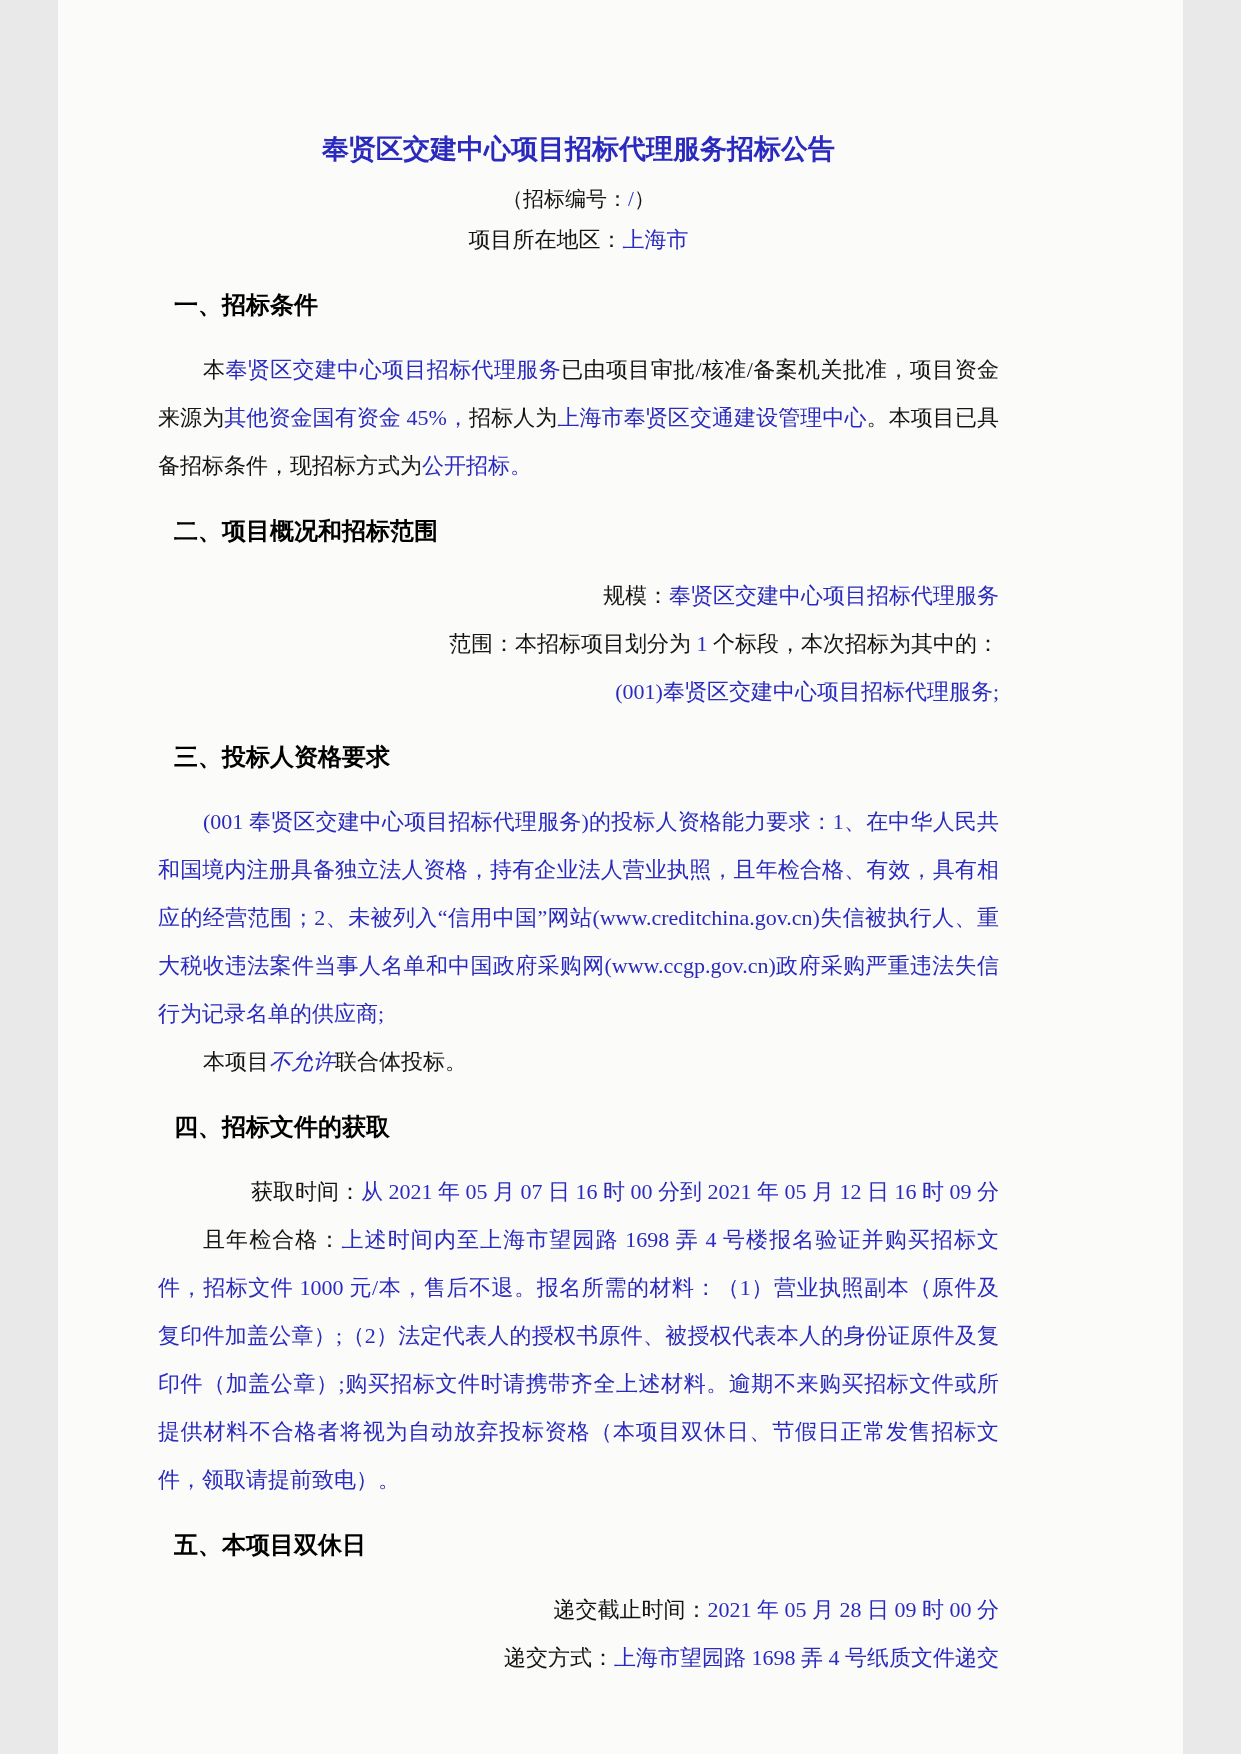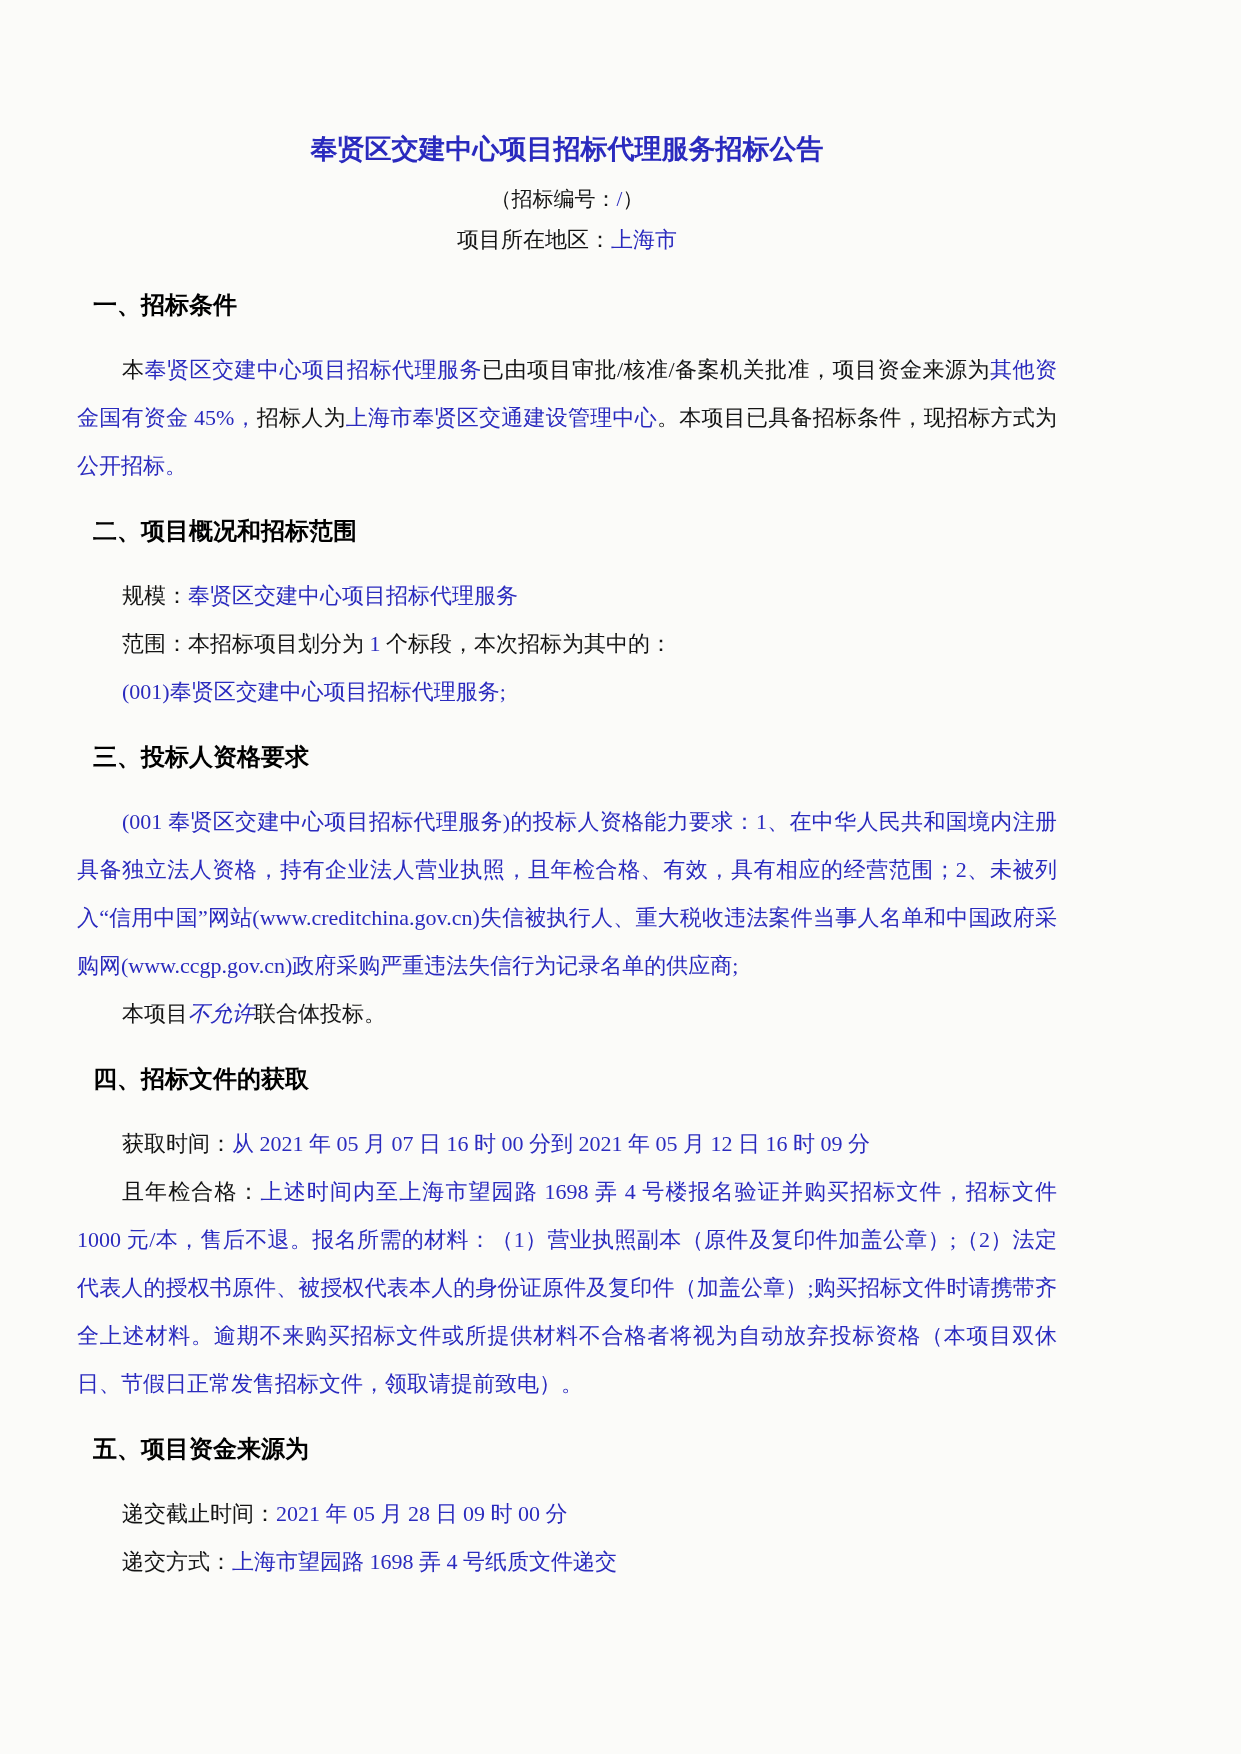--- a/index.html
+++ b/index.html
@@ -4,26 +4,26 @@
 <style>
   :root{
     --blue:#2a2abe;
     --ink:#141414;
     --bg:#fbfbf9;
   }
   html,body{margin:0;padding:0;}
   body{background:#e9e9e9;}
   .page{
     position:relative;
-    width:1241px;
+    width:1125px;
     height:1754px;
     margin:0 auto;
     background:var(--bg);
     box-sizing:border-box;
-    padding:130px 184px 0 77px;
+    padding:130px 184px 0 100px;
     font-family:"Liberation Serif","DejaVu Serif",serif;
     color:var(--ink);
     overflow:hidden;
   }
   .doc-title{
     margin:0;
     font-size:27px;
     line-height:38px;
     font-weight:bold;
     text-align:center;
@@ -42,21 +42,21 @@
   }
   .line, p.body{
     margin:0;
     font-size:22px;
     line-height:48px;
     color:var(--ink);
   }
   p.body{
     text-align:justify;
   }
-  .indent{ text-indent:45px; }
+  .indent{ text-indent:45px;text-align:right; }
   h2.sec{
     margin:16px;
     font-size:24px;
     line-height:50px;
     font-weight:bold;
     color:#000;
     font-family:"Liberation Sans","DejaVu Sans",sans-serif;
   }
   .blue{ color:var(--blue); }
   .black{ color:var(--ink); }
@@ -90,19 +90,19 @@
   <p class="body indent"><span class="blue">(001 奉贤区交建中心项目招标代理服务)的投标人资格能力要求：1、在中华人民共和国境内注册具备独立法人资格，持有企业法人营业执照，且年检合格、有效，具有相应的经营范围；2、未被列入“信用中国”网站(www.creditchina.gov.cn)失信被执行人、重大税收违法案件当事人名单和中国政府采购网(www.ccgp.gov.cn)政府采购严重违法失信行为记录名单的供应商;</span></p>
 
   <p class="body indent"><span class="black">本项目</span><span class="blue italic">不允许</span><span class="black">联合体投标。</span></p>
 
   <h2 class="sec">四、招标文件的获取</h2>
 
   <div class="line indent"><span class="black">获取时间：</span><span class="blue">从 2021 年 05 月 07 日 16 时 00 分到 2021 年 05 月 12 日 16 时 09 分</span></div>
 
   <p class="body indent"><span class="black">且年检合格：</span><span class="blue">上述时间内至上海市望园路 1698 弄 4 号楼报名验证并购买招标文件，招标文件 1000 元/本，售后不退。报名所需的材料：（1）营业执照副本（原件及复印件加盖公章）;（2）法定代表人的授权书原件、被授权代表本人的身份证原件及复印件（加盖公章）;购买招标文件时请携带齐全上述材料。逾期不来购买招标文件或所提供材料不合格者将视为自动放弃投标资格（本项目双休日、节假日正常发售招标文件，领取请提前致电）。</span></p>
 
-  <h2 class="sec">五、项目资金来源为</h2>
+  <h2 class="sec">五、本项目双休日</h2>
 
   <div class="line indent"><span class="black">递交截止时间：</span><span class="blue">2021 年 05 月 28 日 09 时 00 分</span></div>
 
   <div class="line indent"><span class="black">递交方式：</span><span class="blue">上海市望园路 1698 弄 4 号纸质文件递交</span></div>
 
 </div>
 
 </body></html>

